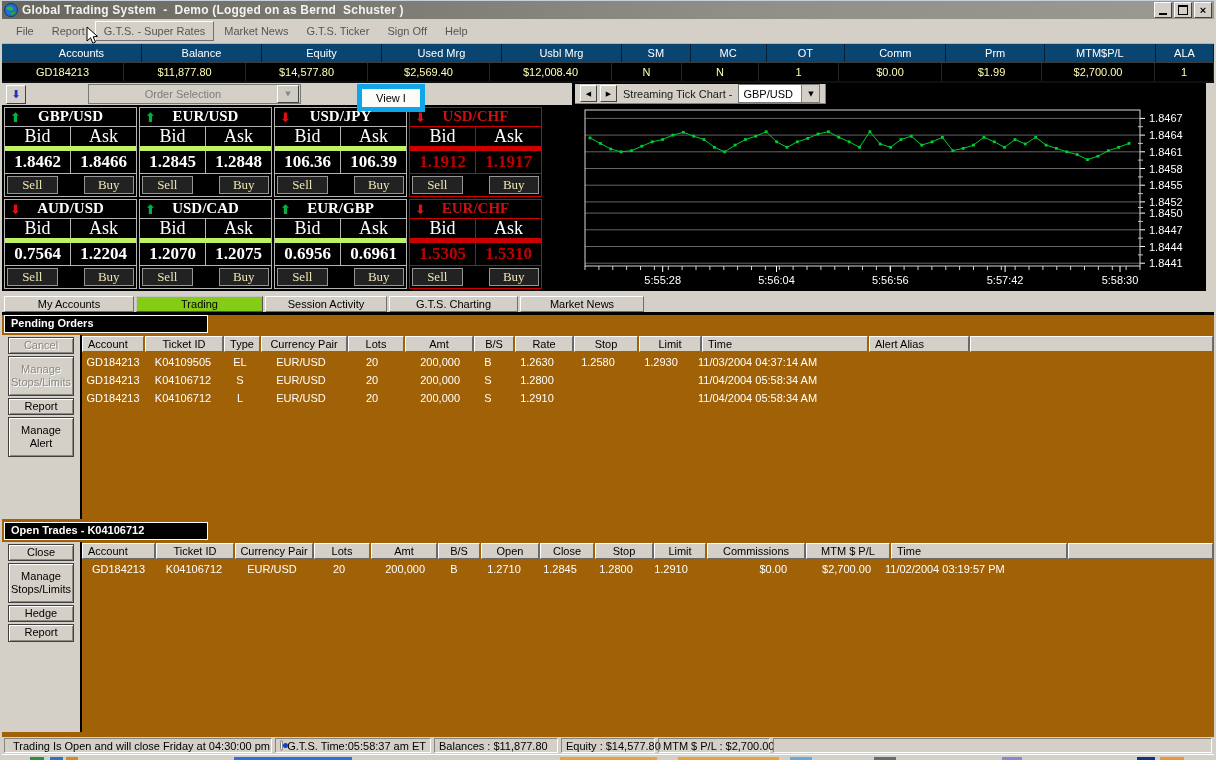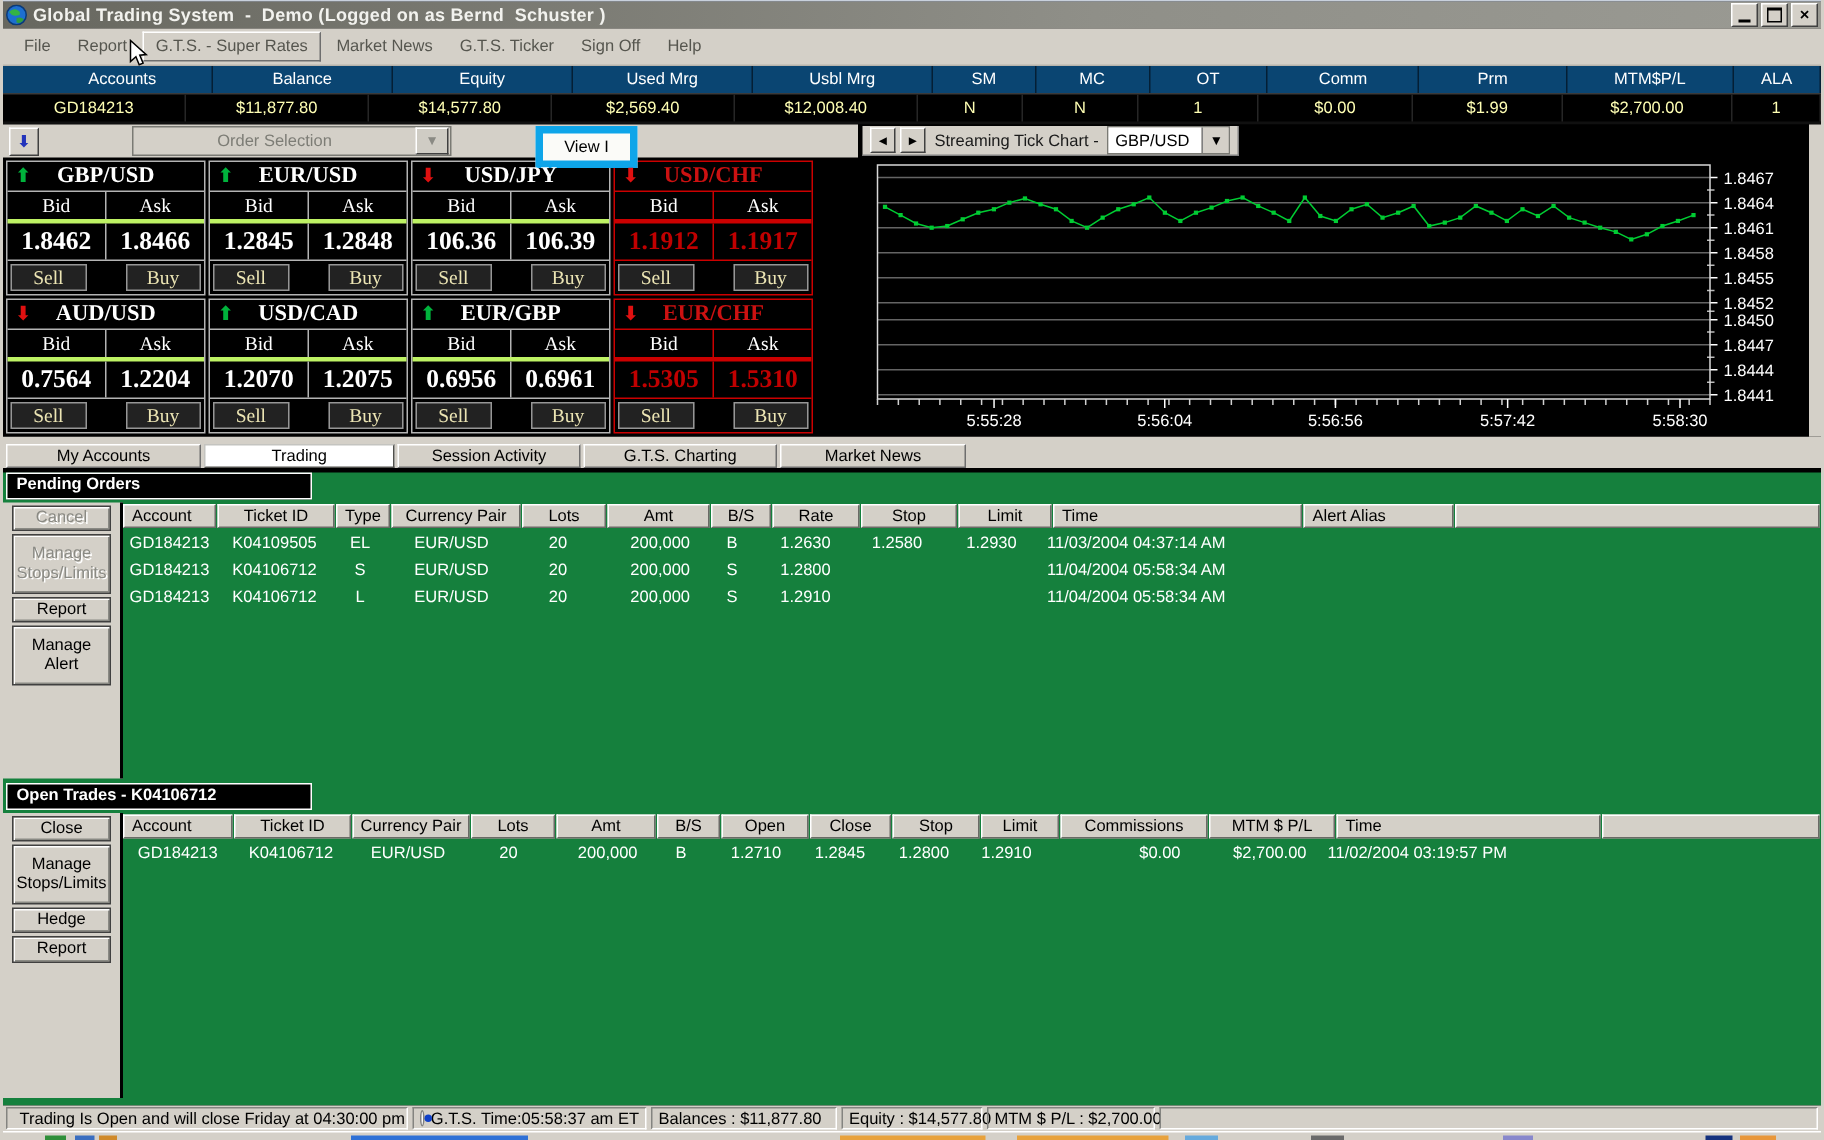--- a/index.html
+++ b/index.html
@@ -36,21 +36,21 @@
   .view-btn{position:absolute;left:327px;top:1px;width:58px;height:18px;background:#fbfbf8;border:5px solid #0ea5e9;display:flex;align-items:center;justify-content:center;font-size:11px;color:#000;margin-left:28px;}
 
   
   .quotes{flex:1;background:#000;padding:2px 0 0 2px;}
   .qgrid{display:grid;grid-template-columns:repeat(4,133px);grid-auto-rows:90px;gap:2px;}
   .qpanel{background:#000;border:1px solid #b4b4b4;color:#fff;font-family:"Liberation Serif",serif;display:flex;flex-direction:column;}
   .qtitle{position:relative;height:20px;display:flex;align-items:center;justify-content:center;border-bottom:1px solid #b4b4b4;font-size:15px;font-weight:bold;}
   .qarrow{position:absolute;left:5px;top:2px;font-size:13px;font-weight:bold;}
   .qarrow.up{color:#00b33c;}
   .qarrow.down{color:#e01010;}
-  .qhead{display:flex;height:19px;border-bottom:3px solid #bef264;font-size:13px;}
+  .qhead{display:flex;height:19px;border-bottom:5px solid #bef264;font-size:18px;}
   .qhead span{flex:1;display:flex;align-items:center;justify-content:center;}
   .qhead span:first-child{border-right:1px solid #b4b4b4;}
   .qvals{display:flex;height:25px;border-bottom:1px solid #b4b4b4;font-size:17px;font-weight:bold;}
   .qvals span{flex:1;display:flex;align-items:center;justify-content:center;}
   .qvals span:first-child{border-right:1px solid #b4b4b4;}
   .qbtns{display:flex;flex:1;padding:1px;gap:24px;}
   .qbtns .tbtn{flex:1;margin:1px;background:#222;border:1px solid #969696;color:#ece5b4;font-size:13px;font-family:"Liberation Serif",serif;display:flex;align-items:center;justify-content:center;}
   .qpanel.alert{border-color:#cc0000;}
   .qpanel.alert .qtitle,.qpanel.alert .qhead,.qpanel.alert .qvals{border-color:#cc0000;}
   .qpanel.alert .qhead span:first-child,.qpanel.alert .qvals span:first-child{border-color:#cc0000;}
@@ -63,24 +63,24 @@
   .nav-btn{width:15px;height:15px;background:#d4d0c8;border:1px solid;border-color:#fff #404040 #404040 #fff;display:flex;align-items:center;justify-content:center;font-size:7px;color:#000;}
   .chart-header .lbl{font-size:11px;color:#1a1a1a;margin:0 3px;}
   .pair-combo{display:flex;height:17px;border:1px solid #7a7a74;}
   .pair-combo .val{width:58px;background:#fff;color:#000;font-size:11px;display:flex;align-items:center;padding-left:4px;}
   .pair-combo .drop{width:17px;background:#d4d0c8;border-left:1px solid #808080;display:flex;align-items:center;justify-content:center;font-size:7px;color:#000;}
   .gutter{width:8px;background:#d4d0c8;}
 
   
   .tabrow{height:21px;background:#d4d0c8;display:flex;align-items:flex-end;padding-left:2px;gap:2px;}
   .tab{height:16px;display:flex;align-items:center;justify-content:center;font-size:11px;color:#000;background:#d4d0c8;border:1px solid;border-color:#fff #6e6e6e #6e6e6e #fff;box-sizing:border-box;}
-  .tab.active{background:#ffffff;border-color:#c4c4c0 #50504c #50504c #c4c4c0;}
-
-  
-  .lower{height:422px;background:#15803d;}
+  .tab.active{background:#84cc16;border-color:#c4c4c0 #50504c #50504c #c4c4c0;}
+
+  
+  .lower{height:422px;background:#a16207;}
   .section-title{width:196px;height:14px;border:1px solid #fff;color:#fff;font-weight:bold;font-size:11px;padding:1px 0 1px 6px;margin:3px 0 2px 2px;background:#000;}
   .tsection{display:flex;}
   .btncol{width:80px;background:#d4d0c8;padding-top:2px;display:flex;flex-direction:column;align-items:center;gap:2px;border-right:2px solid #000;box-sizing:border-box;}
   .act-btn{width:66px;min-height:16px;background:#d4d0c8;border:1px solid #404040;box-shadow:inset 1px 1px 0 #fff,inset -1px -1px 0 #8a8a84;font-size:11px;color:#000;display:flex;align-items:center;justify-content:center;text-align:center;padding:1px 2px;box-sizing:border-box;line-height:1.2;}
   .act-btn.disabled{color:#8a8a84;text-shadow:1px 1px 0 #fff;}
   .act-btn.tall{min-height:40px;}
   .tablearea{flex:1;padding-top:1px;}
   .thead{display:flex;height:16px;}
   .hcell{background:#d4d0c8;font-size:11px;color:#000;display:flex;align-items:center;justify-content:center;border:1px solid;border-color:#fff #6a6a66 #6a6a66 #fff;box-sizing:border-box;margin-right:1px;white-space:nowrap;overflow:hidden;}
   .hcell.left{justify-content:flex-start;padding-left:5px;}

